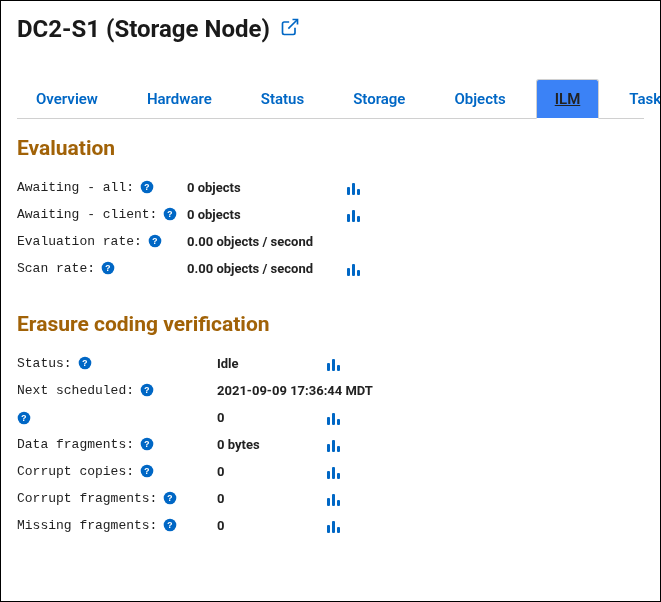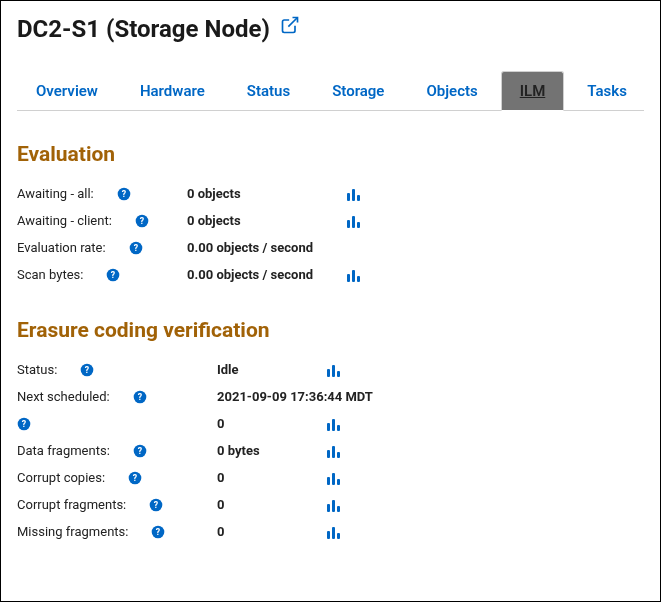--- a/index.html
+++ b/index.html
@@ -8,50 +8,50 @@
     background: #fff;
     color: #222;
     width: 661px;
     height: 602px;
     border: 1px solid #000;
     padding: 14px 16px 10px 16px;
     overflow: hidden;
   }
   .title-row {
     display: flex;
-    align-items: flex-start;
+    align-items: center;
     gap: 10px;
-    margin-bottom: 28px;
+    margin-bottom: 36px;
   }
   .page-title {
     font-size: 24px;
     font-weight: 700;
     color: #1a1a1a;
   }
   .ext-link-icon svg { width: 20px; height: 20px; stroke: #0067c5; fill: none; stroke-width: 2; }
   .tabs {
     display: flex;
     border-bottom: 1px solid #d0d0d0;
-    gap: 4px;
-    margin-bottom: 31px;
+    gap: 11px;
+    margin-bottom: 17px;
   }
   .tab {
     padding: 10px 18px;
     font-size: 15px;
     font-weight: 600;
     color: #0067c5;
     cursor: pointer;
     border: 1px solid transparent;
     border-bottom: none;
     margin-bottom: -1px;
     background: transparent;
   }
   .tab.active {
     color: #222;
-    background: #737373;
+    background: #3b82f6;
     border: 1px solid #d0d0d0;
     border-bottom: 1px solid #fff;
     border-radius: 3px 3px 0 0;
     text-decoration: underline;
   }
   h2.section-title {
     font-size: 21px;
     font-weight: 700;
     color: #a16207;
     margin-bottom: 14px;
@@ -59,22 +59,23 @@
   .section { margin-bottom: 30px; }
   .metric-row {
     display: flex;
     align-items: center;
     font-size: 13px;
     color: #222;
     padding: 6px 0;
   }
   .metric-label-col {
     display: flex;
-    align-items: flex-end;
-    gap: 23px;
+    align-items: flex-start;
+    gap: 6px;
+    font-family: Liberation Mono, monospace;
   }
   .section.eval .metric-label-col { width: 170px; }
   .section.eval .metric-value-col { width: 160px; font-weight: 700; }
   .section.ecv .metric-label-col { width: 200px; }
   .section.ecv .metric-value-col { width: 110px; font-weight: 700; }
   .section.ecv .metric-value-col.wide { width: 210px; font-weight: 700; }
   .help-icon {
     width: 14px; height: 14px;
     display: inline-flex; align-items: center; justify-content: center;
     cursor: pointer;
@@ -162,21 +163,21 @@
             <svg viewBox="0 0 16 16">
               <circle cx="8" cy="8" r="7.2" fill="#0067c5"></circle>
               <text x="8" y="11.5" text-anchor="middle" font-size="10" font-weight="700" fill="#fff">?</text>
             </svg>
           </span>
         </div>
         <div class="metric-value-col"><span>0.00 objects / second</span></div>
       </div>
       <div class="metric-row">
         <div class="metric-label-col">
-          <span>Scan bytes:</span>
+          <span>Scan rate:</span>
           <span class="help-icon">
             <svg viewBox="0 0 16 16">
               <circle cx="8" cy="8" r="7.2" fill="#0067c5"></circle>
               <text x="8" y="11.5" text-anchor="middle" font-size="10" font-weight="700" fill="#fff">?</text>
             </svg>
           </span>
         </div>
         <div class="metric-value-col"><span>0.00 objects / second</span></div>
         <span class="chart-icon">
           <span></span>

